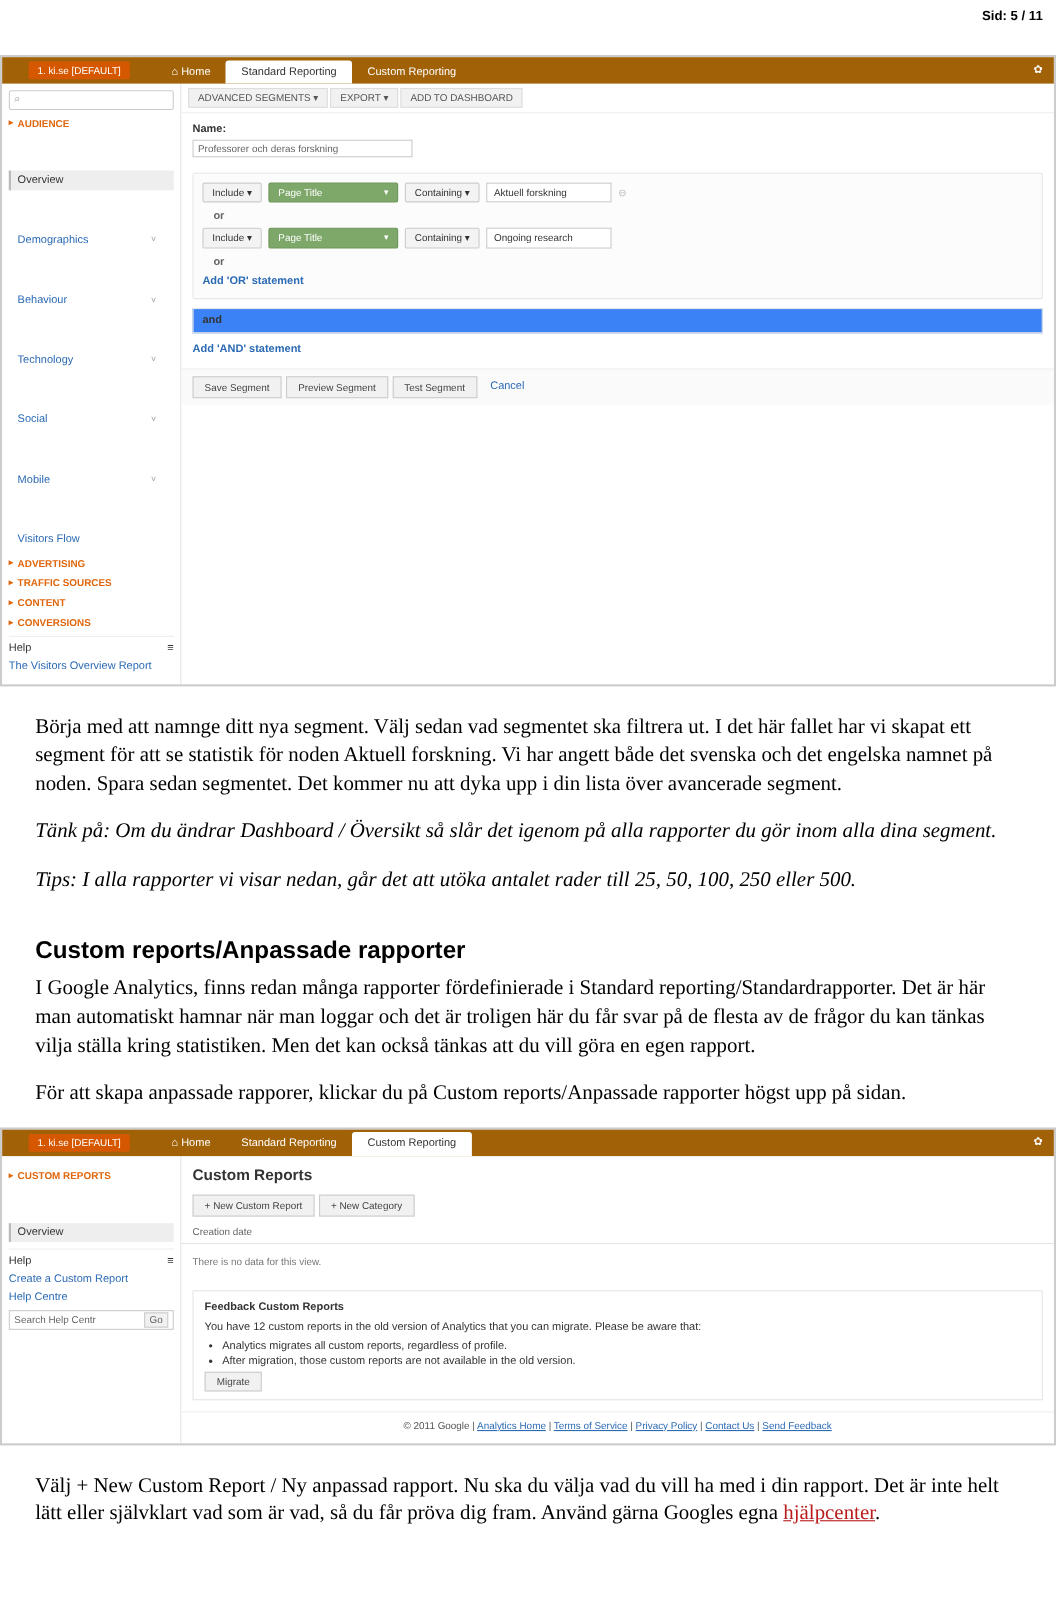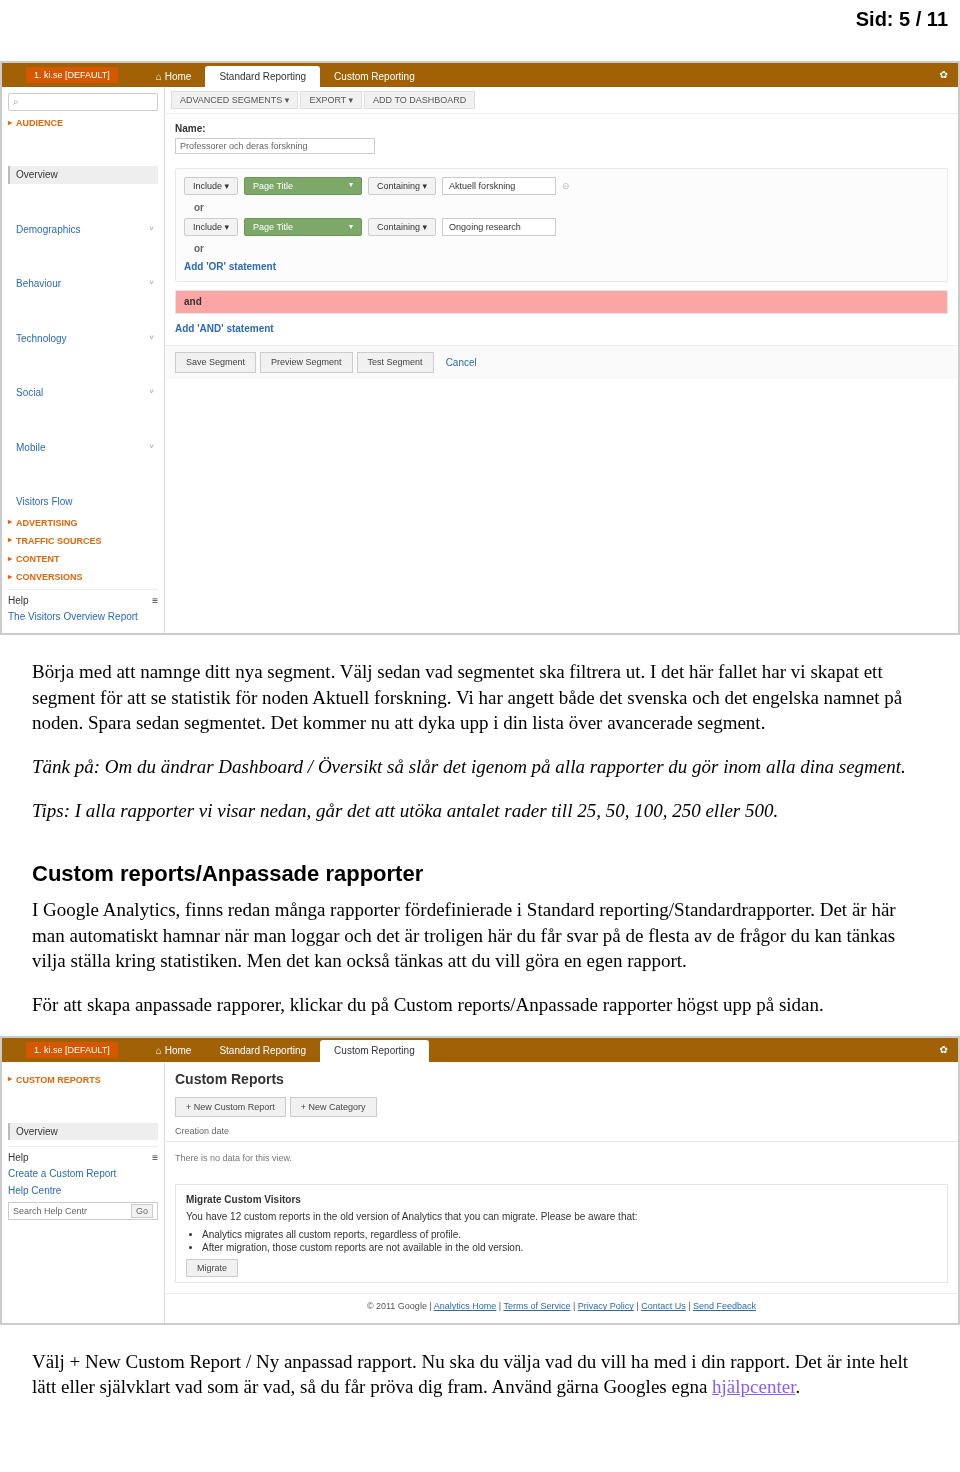--- a/index.html
+++ b/index.html
@@ -1,39 +1,39 @@
 <!DOCTYPE html>
 <html><head>
 <meta charset="utf-8">
 <style>
   html, body { margin:0; padding:0; background:#fff; font-family:"Times New Roman", Times, serif; color:#000; }
   body { width:960px; font-size:19px; line-height:1.35; }
-  .page-number { text-align:right; font-weight:bold; font-family:Arial,Helvetica,sans-serif; font-size:20px; padding:6px 12px 28px 18px; }
+  .page-number { text-align:right; font-weight:bold; font-family:Arial,Helvetica,sans-serif; font-size:12px; padding:6px 12px 28px 18px; }
   .content { padding:0 32px 0 32px; }
   p { margin:0 0 18px 0; }
   h2 { font-family:Arial,Helvetica,sans-serif; font-weight:bold; font-size:22px; margin:36px 0 8px 0; }
   .italic { font-style:italic; }
-  a.link { color:#8b5cf6; text-decoration:underline; }
+  a.link { color:#b91c1c; text-decoration:underline; }
 
   
   .shot { border:2px solid #ccc; background:#f8f8f8; font-family:Arial,Helvetica,sans-serif; font-size:10px; color:#333; margin-bottom:24px; }
   .topbar { background:#a16207; color:#fff; display:flex; align-items:center; height:24px; padding:0 24px; position:relative; }
   .app-chip { background:#d55800; color:#fff; padding:2px 8px; border-radius:2px; font-size:9px; white-space:nowrap; }
   .tabs { display:flex; gap:0; margin-left:24px; align-items:flex-end; height:24px; }
   .tab { padding:4px 14px; white-space:nowrap; font-size:10px; color:#fff; }
   .tab.active { background:#fff; color:#333; border-top-left-radius:3px; border-top-right-radius:3px; }
   .gear { position:absolute; right:10px; color:#fff; }
   .shot-body { display:flex; }
 
   
   .sidebar { width:150px; background:#fff; border-right:1px solid #ddd; padding:6px 6px 8px 6px; font-size:10px; }
   .search { border:1px solid #ccc; border-radius:2px; height:14px; padding:1px 4px; color:#999; margin-bottom:6px; }
   .side-head { color:#e0670d; font-weight:bold; font-size:9px; margin:6px 0 2px 0; display:flex; align-items:center; gap:4px; }
   .side-head::before { content:"▸"; color:#e0670d; font-size:8px; }
-  .side-item { color:#2b6ab4; padding:2px 4px 2px 8px; display:flex; justify-content:space-between; align-items:center;margin-top:37px; }
+  .side-item { color:#2b6ab4; padding:2px 16px 2px 8px; display:flex; justify-content:space-between; align-items:center;margin-top:37px; }
   .side-item.sel { background:#eee; color:#333; border-left:2px solid #bbb; padding-left:6px; }
   .side-item .chev { color:#999; font-size:8px; }
   .side-min { display:flex; justify-content:space-between; align-items:center; border-top:1px solid #eee; margin-top:6px; padding-top:4px; color:#333; }
   .side-link { color:#2b6ab4; padding:2px 0 2px 0; }
   .help-search { border:1px solid #ccc; font-size:9px; color:#666; padding:1px 4px; margin-top:2px; display:flex; justify-content:space-between; align-items:center; }
 
   
   .main1 { flex:1; background:#fff; }
   .toolbar { display:flex; gap:2px; padding:4px 6px; border-bottom:1px solid #eee; }
   .tbtn { background:#f1f1f1; border:1px solid #ddd; padding:2px 8px; font-size:9px; color:#555; }
@@ -43,21 +43,21 @@
   .rules { padding:6px 10px 10px 10px; }
   .rule-card { border:1px solid #e8e8e8; background:#fcfcfc; border-radius:2px; padding:8px; }
   .rule-row { display:flex; align-items:center; gap:6px; margin-bottom:6px; }
   .pill { border:1px solid #ccc; background:#f3f3f3; padding:2px 8px; font-size:9px; border-radius:2px; white-space:nowrap; }
   .pill.green { background:#7da86a; color:#fff; border-color:#6c9659; min-width:100px; display:flex; justify-content:space-between; align-items:center; }
   .pill.green::after { content:"▾"; font-size:8px; margin-left:10px; }
   .rval { border:1px solid #ccc; background:#fff; padding:2px 6px; font-size:9px; min-width:100px; }
   .x { color:#bbb; font-size:9px; }
   .or { color:#666; font-weight:bold; font-size:10px; margin:2px 0 4px 10px; }
   .addlink { color:#2b6ab4; font-size:10px; font-weight:bold; }
-  .andbar { background:#fca5a5; border:1px solid #e5e5e5; padding:4px 8px; font-size:10px; font-weight:bold; margin:8px 0; }
+  .andbar { background:#3b82f6; border:1px solid #e5e5e5; padding:4px 8px; font-size:10px; font-weight:bold; margin:8px 0; }
   .bottombar { border-top:1px solid #eee; background:#fafafa; padding:6px 10px; display:flex; gap:4px; align-items:center; }
   .bbtn { background:#f1f1f1; border:1px solid #ccc; padding:3px 10px; font-size:9px; color:#444; }
   .cancel { color:#2b6ab4; font-size:10px; margin-left:8px; }
 
   
   .main2 { flex:1; background:#fff; }
   .h-crumbs { padding:8px 10px 4px 10px; font-size:14px; font-weight:bold; color:#333; }
   .toolrow { padding:4px 10px; display:flex; gap:4px; }
   .listhead { display:flex; border-bottom:1px solid #e5e5e5; padding:4px 10px; color:#666; font-size:9px; }
   .listhead .col1{ flex:1; } .listhead .col2{ width:160px; }
@@ -199,21 +199,21 @@
       <div class="h-crumbs">Custom Reports</div>
       <div class="toolrow">
         <span class="bbtn">+ New Custom Report</span>
         <span class="bbtn">+ New Category</span>
       </div>
       <div class="listhead">
         <span class="col2">Creation date</span>
       </div>
       <div class="listempty">There is no data for this view.</div>
       <div class="migbox">
-        <strong>Migrate Custom Visitors</strong>
+        <strong>Feedback Custom Reports</strong>
         <span>You have 12 custom reports in the old version of Analytics that you can migrate. Please be aware that:</span>
         <ul>
           <li>Analytics migrates all custom reports, regardless of profile.</li>
           <li>After migration, those custom reports are not available in the old version.</li>
         </ul>
         <span class="bbtn">Migrate</span>
       </div>
       <div class="footer">
         <span>© 2011 Google</span> |
         <a>Analytics Home</a> |

